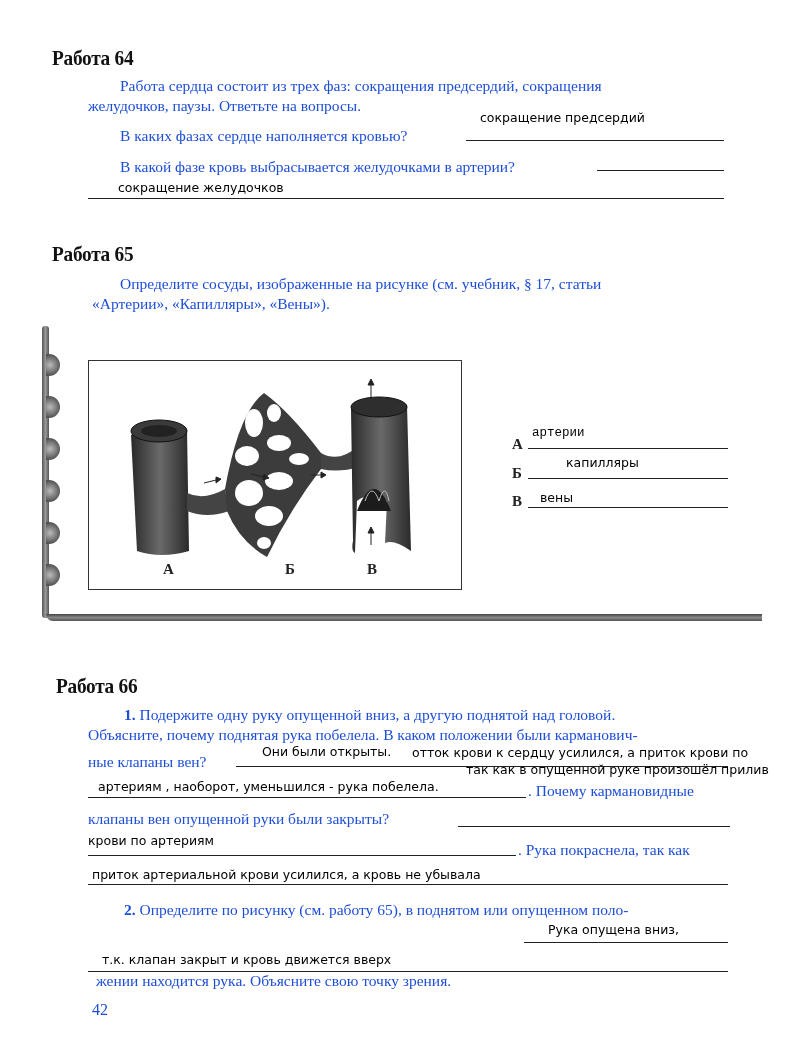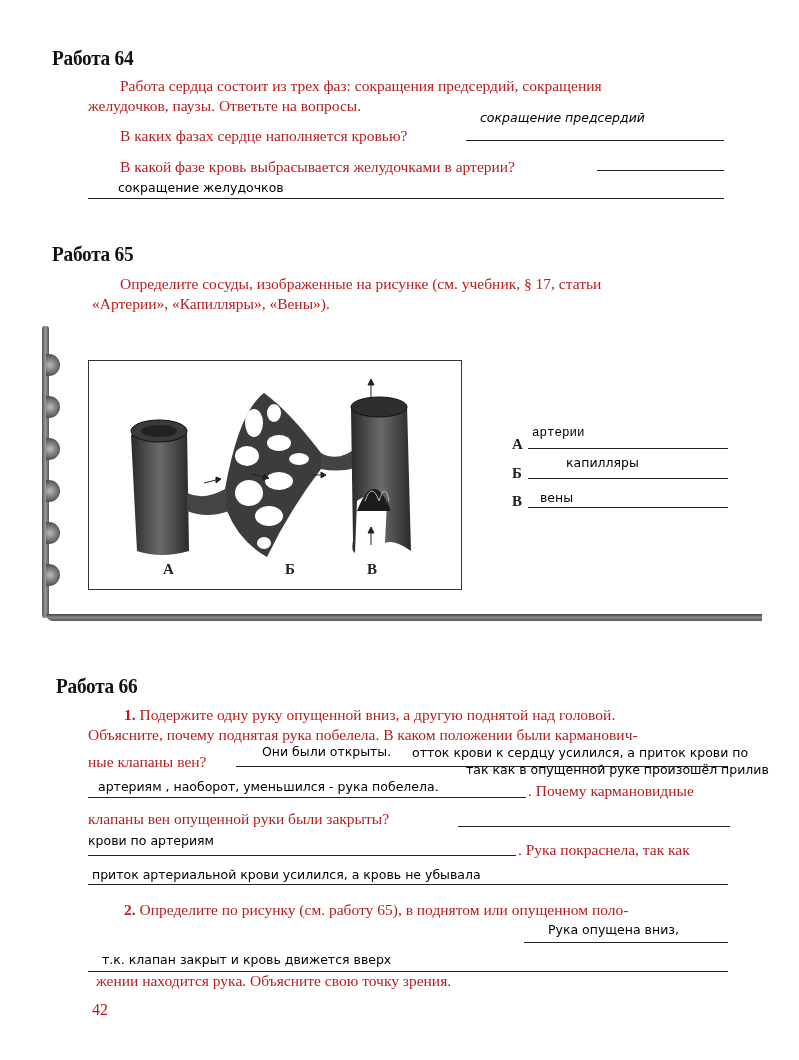--- a/index.html
+++ b/index.html
@@ -1,37 +1,37 @@
 <!DOCTYPE html>
 <html><head>
 <meta charset="utf-8">
 <style>
   html, body { margin:0; padding:0; background:#ffffff; }
   body { width:799px; height:1060px; position:relative; overflow:hidden;
          font-family:"DejaVu Serif","Liberation Serif",serif; color:#1a1a1a; }
   .abs { position:absolute; }
   .heading { font-family:"Liberation Serif","DejaVu Serif",serif; font-weight:bold;
              font-size:21px; letter-spacing:-0.3px; color:#111; transform:scaleX(0.92); transform-origin:left; }
-  .para { font-family:"Liberation Serif","DejaVu Serif",serif; font-size:15.5px; color:#b91c1c; line-height:20px; }
+  .para { font-family:"Liberation Serif","DejaVu Serif",serif; font-size:15.5px; color:#1d4ed8; line-height:20px; }
   .ans { font-family:"DejaVu Sans","Liberation Sans",sans-serif; font-size:12.5px; color:#000; white-space:nowrap; }
   .line { position:absolute; height:0; border-top:1.3px solid #222; }
   .figure-box { border:1px solid #333; background:#fff; }
   .lbl { font-family:"Liberation Serif","DejaVu Serif",serif; font-weight:bold; font-size:15px; color:#222; }
   .scallop { position:absolute; left:0; width:14px; height:22px; border-radius:0 11px 11px 0;
              background:radial-gradient(circle at 30% 50%, #bbb, #555 70%, #333); }
 </style>
 </head>
 <body>
 
 <div class="abs heading" style="left:52px;top:46px;">Работа 64</div>
 <div class="abs para" style="left:120px;top:76px;width:610px;">Работа сердца состоит из трех фаз: сокращения предсердий, сокращения</div>
 <div class="abs para" style="left:88px;top:96px;">желудочков, паузы. Ответьте на вопросы.</div>
 
 <div class="abs para" style="left:120px;top:126px;">В каких фазах сердце наполняется кровью?</div>
-<div class="abs ans" style="left:480px;top:110px;font-style:italic;">сокращение предсердий</div>
+<div class="abs ans" style="left:480px;top:110px;">сокращение предсердий</div>
 <div class="line" style="left:466px;top:140px;width:258px;"></div>
 
 <div class="abs para" style="left:120px;top:157px;">В какой фазе кровь выбрасывается желудочками в артерии?</div>
 <div class="line" style="left:597px;top:170px;width:127px;"></div>
 <div class="abs ans" style="left:118px;top:180px;">сокращение желудочков</div>
 <div class="line" style="left:88px;top:198px;width:636px;"></div>
 
 <div class="abs heading" style="left:52px;top:242px;">Работа 65</div>
 <div class="abs para" style="left:120px;top:274px;width:610px;">Определите сосуды, изображенные на рисунке (см. учебник, § 17, статьи</div>
 <div class="abs para" style="left:92px;top:294px;text-align:center;">«Артерии», «Капилляры», «Вены»).</div>

